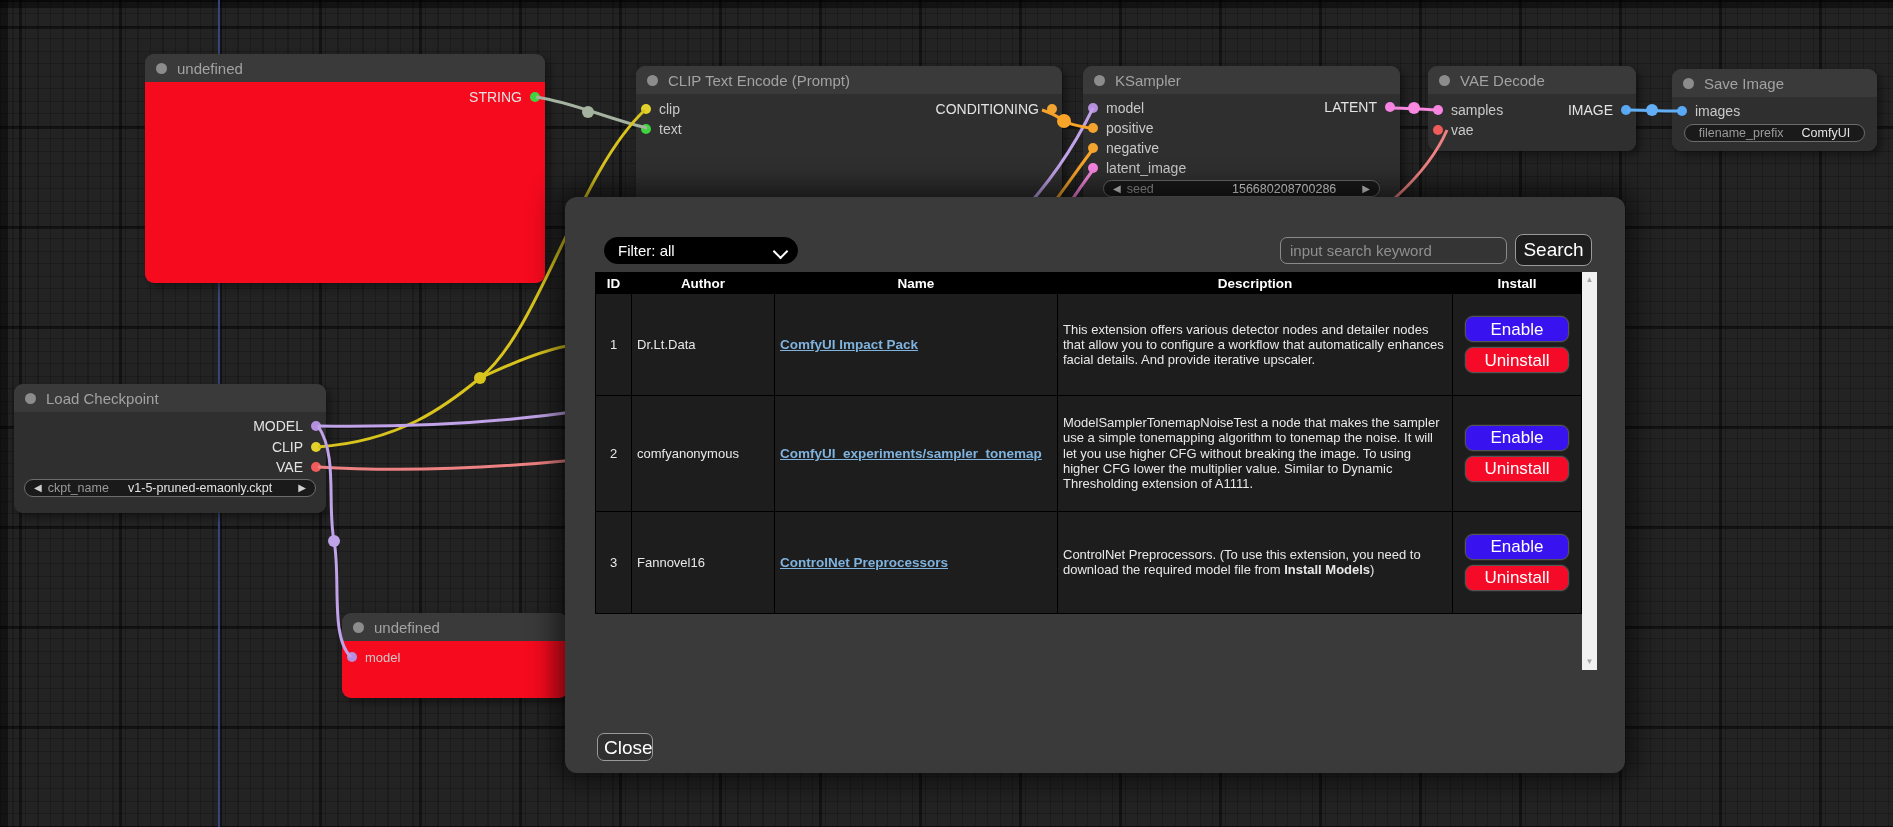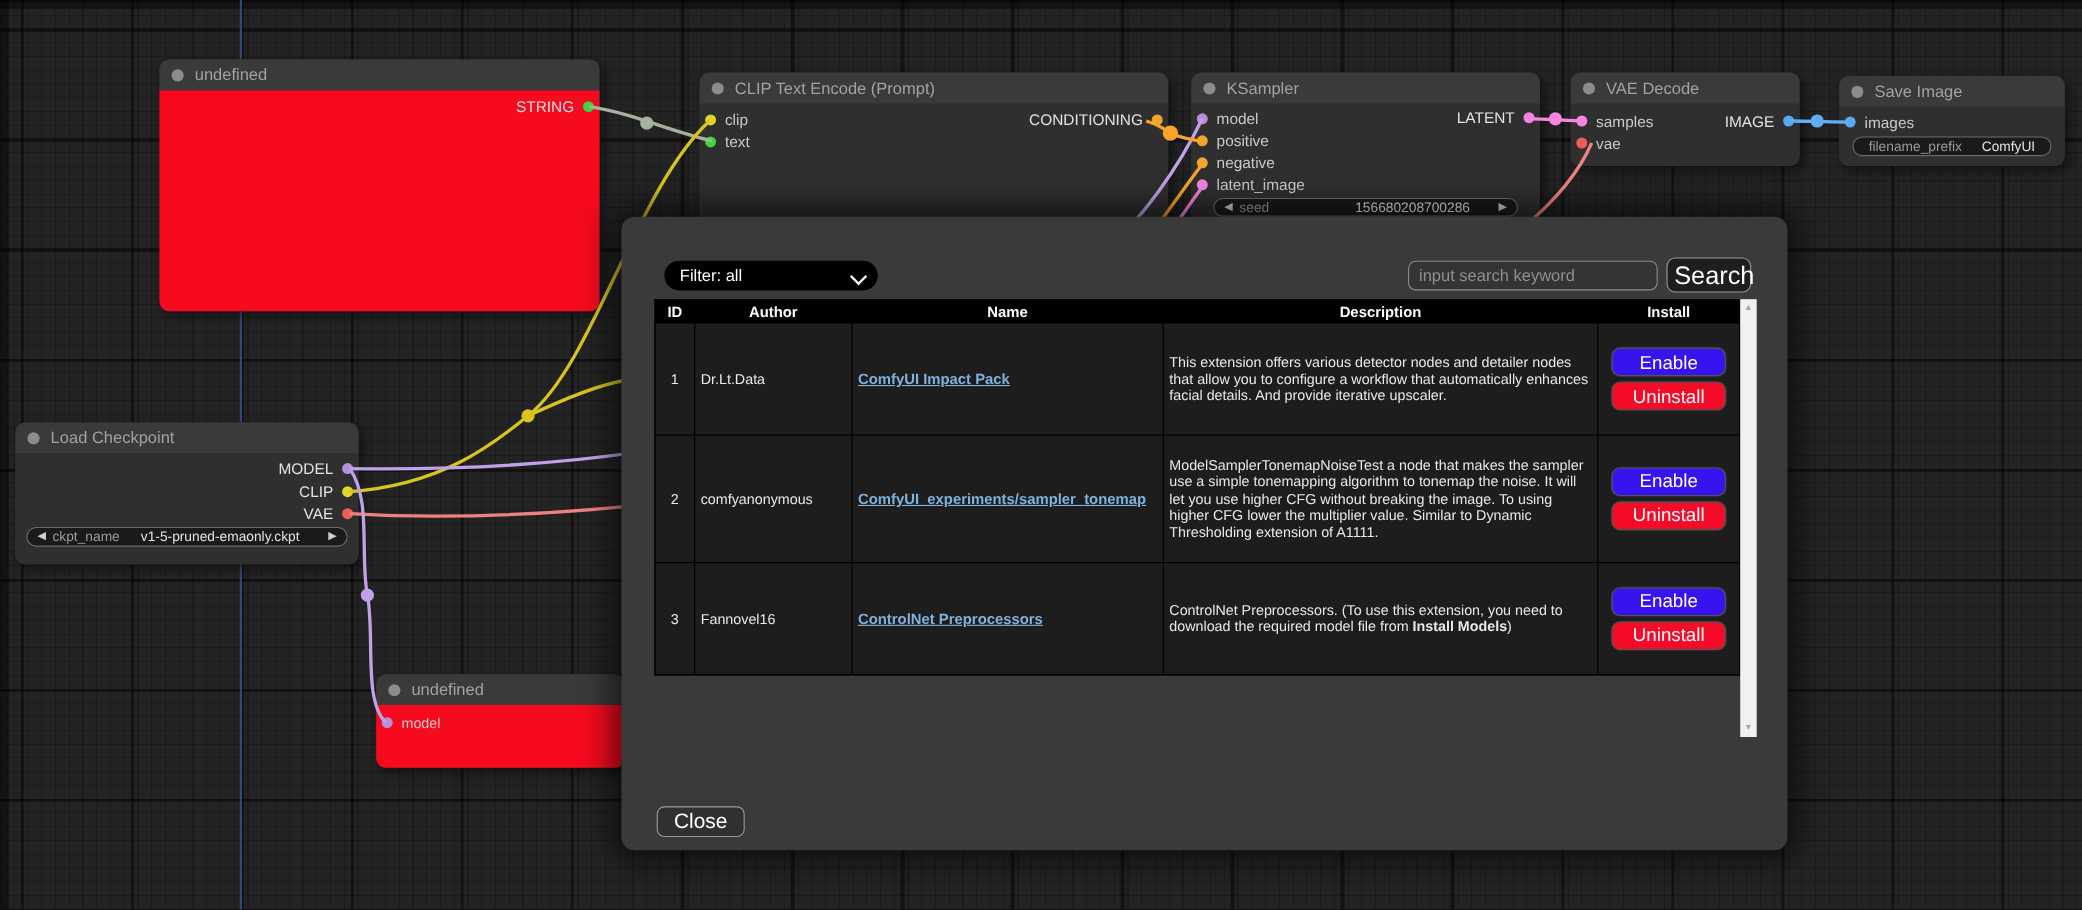--- a/index.html
+++ b/index.html
@@ -46,36 +46,36 @@
     box-shadow:0 0 26px 10px rgba(0,0,0,.55);z-index:10;}
   .filter-select{position:absolute;left:39px;top:40px;width:194px;height:27px;border-radius:14px;background:#000;
     color:#fff;font-size:15px;padding:0 30px 0 13px;border:1px solid #000;appearance:none;-webkit-appearance:none;
     font-family:inherit;}
   .filter-chevron{position:absolute;left:210px;top:49px;width:9px;height:9px;border-right:2px solid #fff;
     border-bottom:2px solid #fff;transform:rotate(45deg);pointer-events:none;}
   .search-input{position:absolute;left:715px;top:40px;width:227px;height:27px;box-sizing:border-box;background:#343434;
     border:1px solid #8a8a8a;border-radius:7px;color:#ddd;padding:0 9px;font-size:15px;font-family:inherit;}
   .search-input::placeholder{color:#8f8f8f;}
   .search-btn{position:absolute;left:950px;top:37px;width:77px;height:32px;background:#1e1e1e;border:1px solid #9a9a9a;
-    border-radius:8px;color:#fff;font-size:23px;font-family:inherit;cursor:pointer;}
+    border-radius:8px;color:#fff;font-size:19px;font-family:inherit;cursor:pointer;}
   .scroll-area{position:absolute;left:30px;top:75px;width:1002px;height:398px;}
   table.ext{border-collapse:collapse;width:986px;table-layout:fixed;background:#000;}
   table.ext th{background:#000;color:#fff;font-size:13.5px;font-weight:bold;height:20px;border:1px solid #000;padding:0 3px;}
   table.ext td{background:#1d1d1d;border:1px solid #000;font-size:13px;color:#e8e8e8;padding:19px 5px;vertical-align:middle;}
   td.c-id{text-align:center;font-size:14px;}
   td.c-author{font-size:13.5px;}
   a.ext-link{font-weight:bold;text-decoration:underline;font-size:13.5px;}
   td.c-desc{line-height:1.18;color:#e9e9e9;}
   .btn-stack{display:flex;flex-direction:column;gap:5px;align-items:center;padding:3px 0;}
   .btn-stack button{width:104px;height:26px;border-radius:8px;border:1px solid #555;box-shadow:0 0 0 1px #2a2a2a;
     color:#fff;font-size:17px;font-family:inherit;cursor:pointer;line-height:1;}
   .scrollbar{position:absolute;right:0;top:0;width:15px;height:100%;background:#f1f1f1;
     display:flex;flex-direction:column;justify-content:space-between;align-items:center;}
   .scroll-arrow{color:#a6a6a6;font-size:8px;line-height:1;padding:4px 0;}
-  .close-btn{position:absolute;left:32px;top:536px;width:80px;height:28px;background:#303030;border:1px solid #9a9a9a;
+  .close-btn{position:absolute;left:32px;top:536px;width:56px;height:28px;background:#303030;border:1px solid #9a9a9a;
     border-radius:7px;color:#fff;font-size:19px;font-family:inherit;cursor:pointer;line-height:1;}
 </style>
 </head>
 <body>
 
 <div class="stage">
   <div class="edge-band-top"></div>
   <div class="edge-band-left"></div>
   <div class="axis-line"></div>
 

